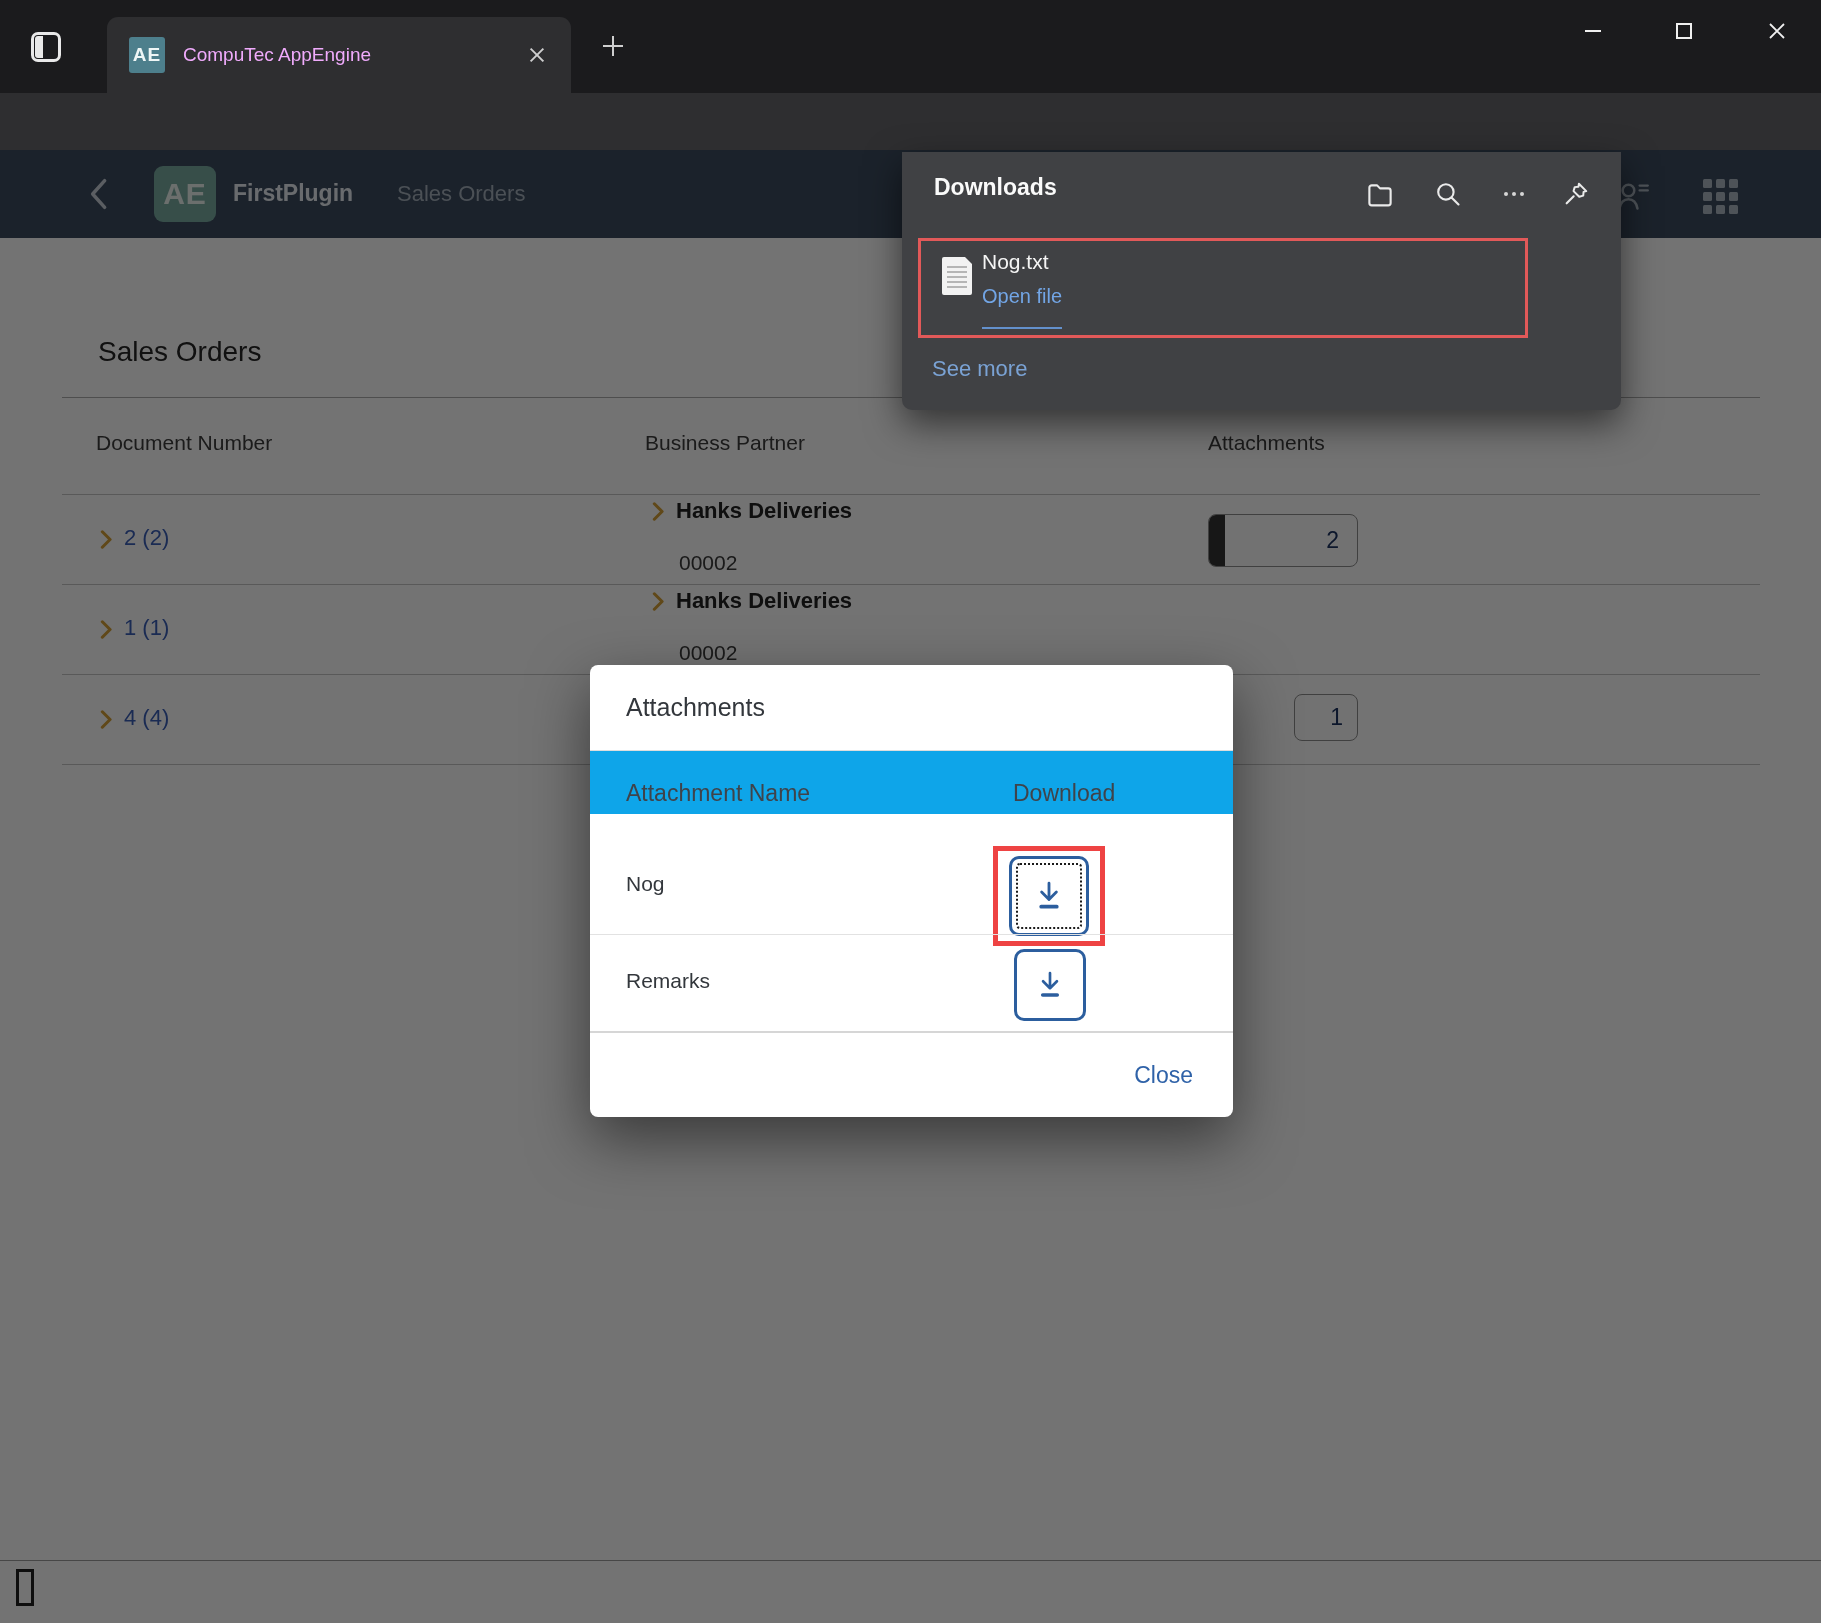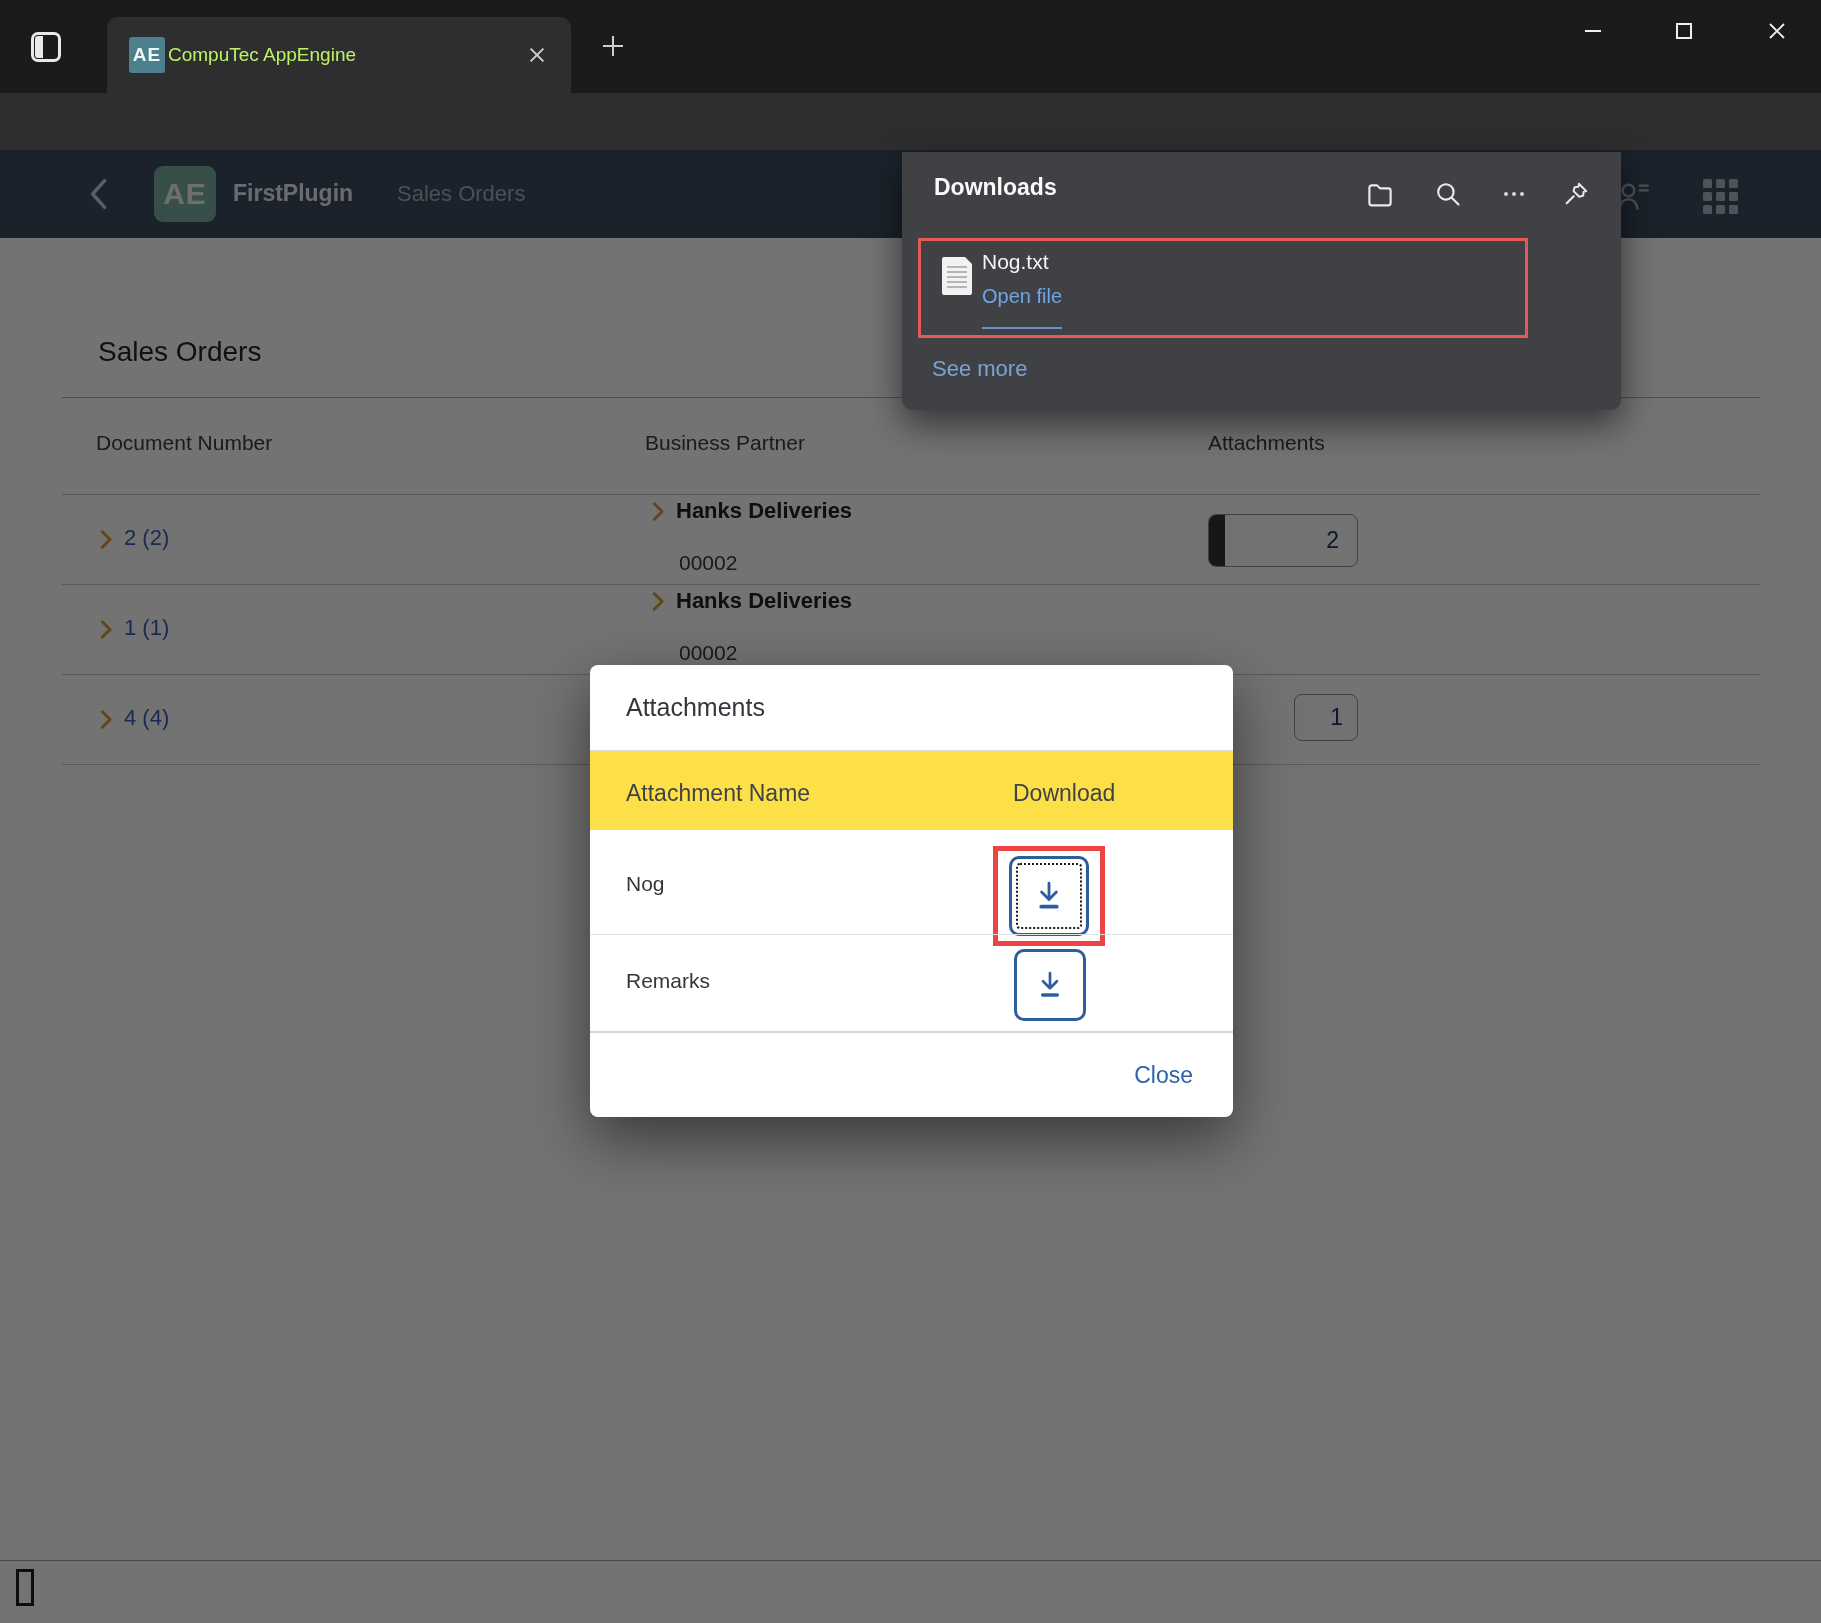--- a/index.html
+++ b/index.html
@@ -14,21 +14,21 @@
   .ws-btn { position:absolute; left:24px; top:26px; width:44px; height:42px; border-radius:8px;
             display:flex; align-items:center; justify-content:center; }
   .ws-icon { width:30px; height:30px; border:3px solid #e9e9e9; border-radius:7px; position:relative; }
   .ws-icon::before { content:''; position:absolute; left:1px; top:1px; bottom:1px; width:8px;
             background:#e9e9e9; border-radius:3px 0 0 3px; }
   .tab { position:absolute; left:107px; top:17px; width:464px; height:76px; background:#2e2e30;
          border-radius:11px 11px 0 0; display:flex; align-items:center; padding:0 22px; }
   .favicon { width:36px; height:36px; background:#4d7f8c; color:#eef6f6; border-radius:3px;
              font-size:19px; font-weight:bold; letter-spacing:1px;
              display:flex; align-items:center; justify-content:center; flex:0 0 auto; }
-  .tab-title { margin-left:3px; color:#bef264; font-size:19px; white-space:nowrap; overflow:hidden; }
+  .tab-title { margin-left:18px; color:#f0abfc; font-size:19px; white-space:nowrap; overflow:hidden; }
   .xicon { position:relative; width:16px; height:16px; }
   .xicon::before,.xicon::after { content:''; position:absolute; left:-1px; top:7px; width:18px; height:2px; background:#cfcfcf; }
   .xicon::before { transform:rotate(45deg);} .xicon::after { transform:rotate(-45deg);}
   .tab-close { margin-left:auto; padding:4px; }
   .newtab { position:absolute; left:598px; top:32px; width:28px; height:28px; }
   .plus::before { content:''; position:absolute; left:5px; top:13px; width:20px; height:2.4px; background:#cfcfcf; }
   .plus::after  { content:''; position:absolute; left:14px; top:4px; width:2.4px; height:20px; background:#cfcfcf; }
   .winctl { position:absolute; top:12px; width:46px; height:38px; display:flex; align-items:center; justify-content:center; }
   .min-glyph { width:16px; height:2px; background:#f0f0f0; }
   .max-glyph { width:16px; height:16px; border:2px solid #f0f0f0; }
@@ -99,21 +99,21 @@
   .badge-sm .num { padding-right:14px; font-size:23px; color:#1d3462; }
 
   .page-footer { position:absolute; left:0; top:1410px; width:1821px; height:63px; border-top:1px solid #9e9e9e; }
   .tofu { position:absolute; left:16px; top:8px; width:18px; height:37px; border:3px solid #1f1f1f; }
 
   
   .overlay { position:absolute; left:0; top:150px; width:1821px; height:1473px; background:rgba(0,0,0,.55); z-index:40; }
   .modal { position:absolute; left:590px; top:665px; width:643px; height:452px; background:#fff; border-radius:8px;
            box-shadow:0 22px 60px rgba(0,0,0,.5); z-index:50; }
   .m-title { position:absolute; left:36px; top:0; height:85px; line-height:85px; font-size:25px; color:#33373c; }
-  .m-subhead { position:absolute; left:0; top:85px; width:643px; height:80px; background:#fde047;
+  .m-subhead { position:absolute; left:0; top:85px; width:643px; height:64px; background:#0ea5e9;
                border-top:1px solid #ddd; }
   .m-subhead .lab { position:absolute; top:29px; font-size:23px; color:#3f434a; }
   .m-rowname { position:absolute; left:36px; font-size:21px; color:#33373c; }
   .m-divider { position:absolute; left:0; width:643px; border-top:1px solid #e2e2e2; }
   .dl-btn { position:absolute; border:3px solid #2c5e9e; border-radius:10px; background:#fff;
             display:flex; align-items:center; justify-content:center; }
   .dl-btn.focus::after { content:''; position:absolute; inset:4px; border:2px dotted #1a1a1a; border-radius:4px; }
   .m-redbox { position:absolute; left:403px; top:181px; width:112px; height:100px; border:5px solid #ee4343; }
   .m-footer { position:absolute; left:0; top:366px; width:643px; height:86px; border-top:2px solid #d6d6d6; }
   .m-close { position:absolute; right:40px; top:0; height:84px; line-height:84px; font-size:23px; color:#2f62a8; }

